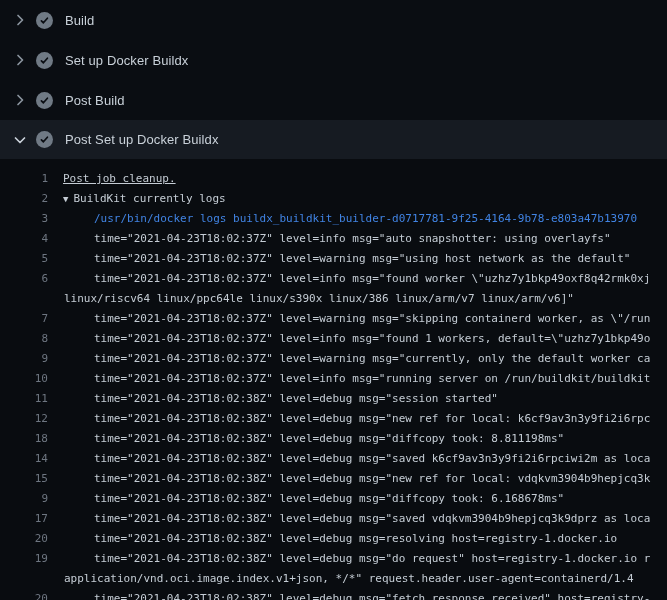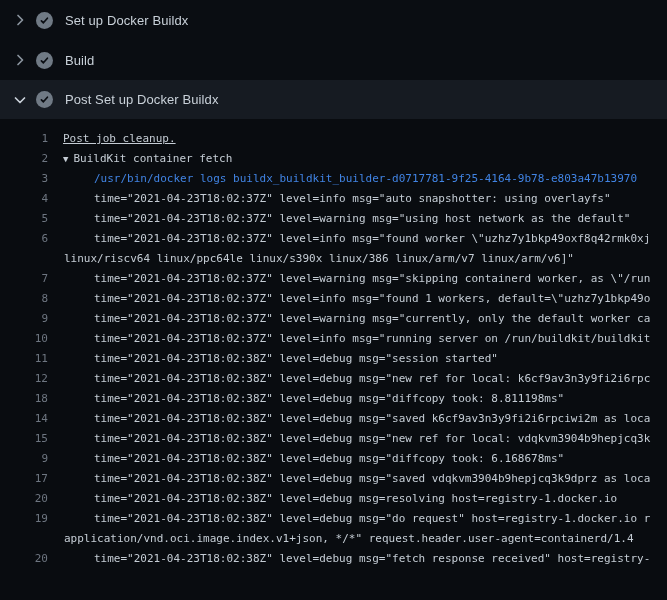--- a/index.html
+++ b/index.html
@@ -69,37 +69,50 @@
       <span class="chev">
         <svg width="16" height="16" viewBox="0 0 16 16">
             <path d="M6 3.5l4.5 4.5L6 12.5" stroke="#8b949e" stroke-width="1.7" fill="none" stroke-linecap="round" stroke-linejoin="round"></path>
           </svg>
       </span>
       <span class="status">
         <svg width="11" height="11" viewBox="0 0 11 11">
             <path d="M2.4 5.8l2 2 4-4.6" stroke="#0a0d12" stroke-width="1.7" fill="none" stroke-linecap="round" stroke-linejoin="round"></path>
           </svg>
       </span>
+      <span class="section-label">Build</span>
+    </div>
+
+    <div class="section-header">
+      <span class="chev">
+        <svg width="16" height="16" viewBox="0 0 16 16">
+            <path d="M6 3.5l4.5 4.5L6 12.5" stroke="#8b949e" stroke-width="1.7" fill="none" stroke-linecap="round" stroke-linejoin="round"></path>
+          </svg>
+      </span>
+      <span class="status">
+        <svg width="11" height="11" viewBox="0 0 11 11">
+            <path d="M2.4 5.8l2 2 4-4.6" stroke="#0a0d12" stroke-width="1.7" fill="none" stroke-linecap="round" stroke-linejoin="round"></path>
+          </svg>
+      </span>
       <span class="section-label">Set up Docker Buildx</span>
     </div>
 
     <div class="section-header">
       <span class="chev">
         <svg width="16" height="16" viewBox="0 0 16 16">
             <path d="M6 3.5l4.5 4.5L6 12.5" stroke="#8b949e" stroke-width="1.7" fill="none" stroke-linecap="round" stroke-linejoin="round"></path>
           </svg>
       </span>
       <span class="status">
         <svg width="11" height="11" viewBox="0 0 11 11">
             <path d="M2.4 5.8l2 2 4-4.6" stroke="#0a0d12" stroke-width="1.7" fill="none" stroke-linecap="round" stroke-linejoin="round"></path>
           </svg>
       </span>
-      <span class="section-label">Build</span>
-    </div>
-
+      <span class="section-label">Post Build</span>
+    </div>
 
     <div class="section-header active">
       <span class="chev">
         <svg width="16" height="16" viewBox="0 0 16 16">
             <path d="M3.5 6l4.5 4.5L12.5 6" stroke="#c9d1d9" stroke-width="1.7" fill="none" stroke-linecap="round" stroke-linejoin="round"></path>
           </svg>
       </span>
       <span class="status">
         <svg width="11" height="11" viewBox="0 0 11 11">
             <path d="M2.4 5.8l2 2 4-4.6" stroke="#0a0d12" stroke-width="1.7" fill="none" stroke-linecap="round" stroke-linejoin="round"></path>
@@ -111,21 +124,21 @@
   </div>
 
   <div class="log-area">
     <div id="log-lines">
         <div class="log-row k-root">
     <span class="ln">1</span>
     <span class="lt">Post job cleanup.</span>
   </div>
         <div class="log-row k-group">
     <span class="ln">2</span>
-    <span class="tri">▼</span><span class="lt">BuildKit container fetch</span>
+    <span class="tri">▼</span><span class="lt">BuildKit currently logs</span>
   </div>
         <div class="log-row k-command">
     <span class="ln">3</span>
     <span class="lt">/usr/bin/docker logs buildx_buildkit_builder-d0717781-9f25-4164-9b78-e803a47b13970</span>
   </div>
         <div class="log-row k-content">
     <span class="ln">4</span>
     <span class="lt">time="2021-04-23T18:02:37Z" level=info msg="auto snapshotter: using overlayfs"</span>
   </div>
         <div class="log-row k-content">

